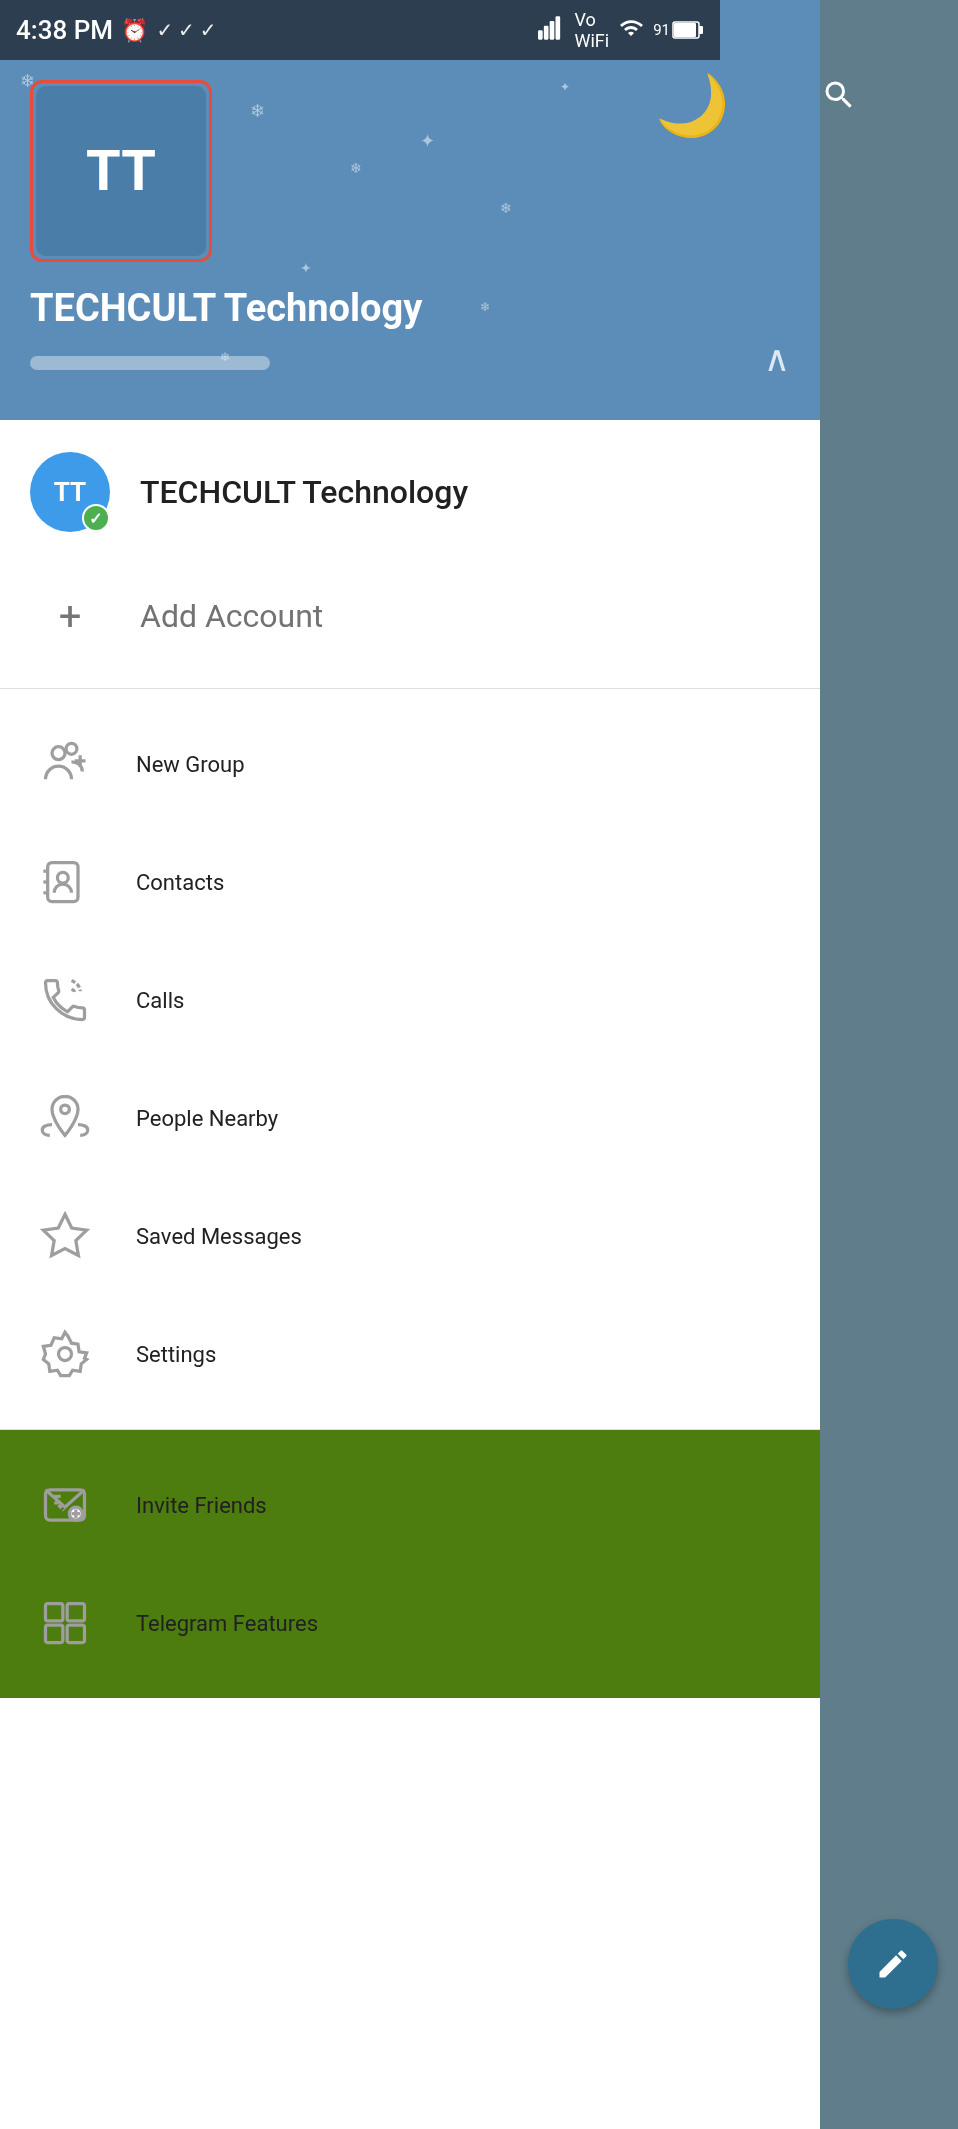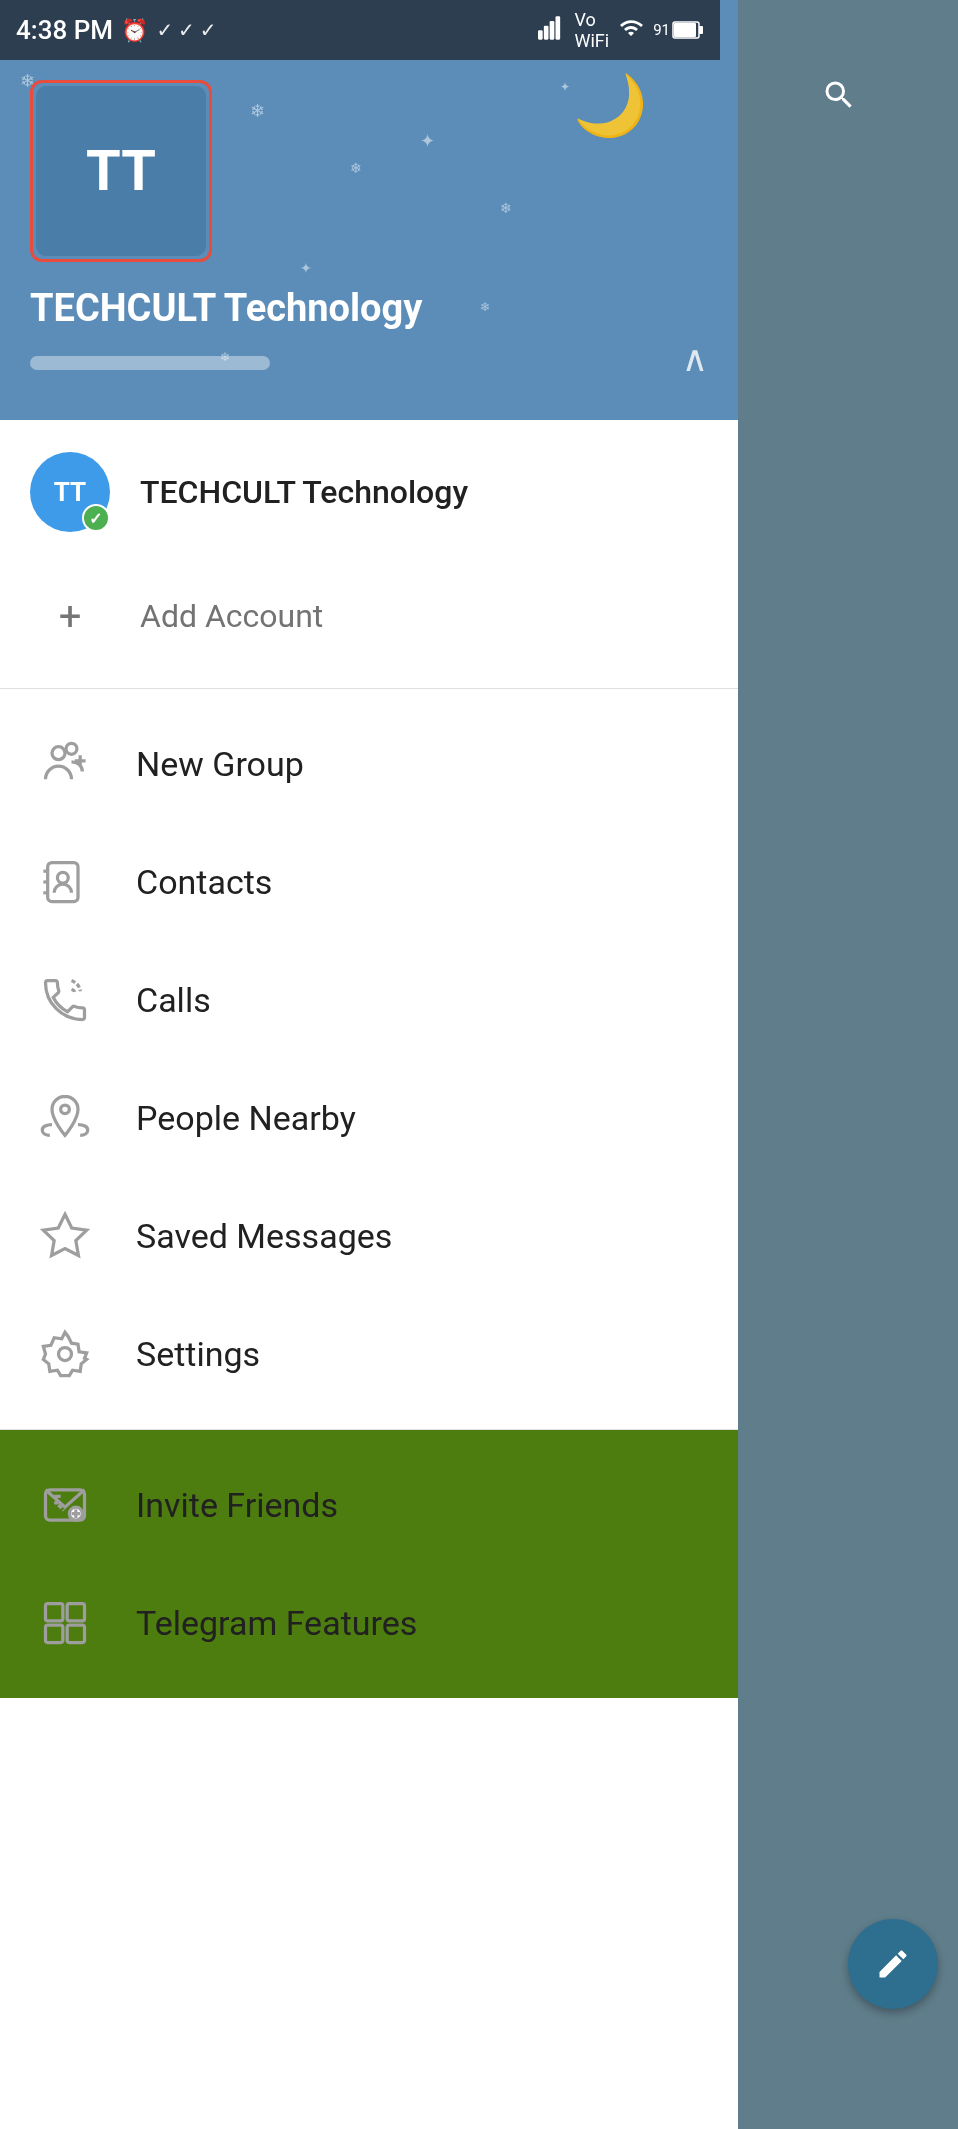--- a/index.html
+++ b/index.html
@@ -78,21 +78,21 @@
       color: white;
       font-size: 36px;
       box-shadow: 0 4px 8px rgba(0,0,0,0.3);
     }
 
     
     .drawer {
       position: absolute;
       top: 0;
       left: 0;
-      width: 738px;
+      width: 820px;
       height: 2129px;
       background: white;
       z-index: 50;
       display: flex;
       flex-direction: column;
     }
 
     
     .drawer-header {
       width: 100%;
@@ -263,21 +263,21 @@
       height: 70px;
       display: flex;
       align-items: center;
       justify-content: center;
       color: #9e9e9e;
       font-size: 42px;
       flex-shrink: 0;
     }
 
     .menu-label {
-      font-size: 34px;
+      font-size: 22px;
       color: #212121;
       font-weight: 400;
     }
 
     
     .bottom-section {
       background: #4d7c0f;
       padding: 16px 0;
       flex-shrink: 0;
     }

